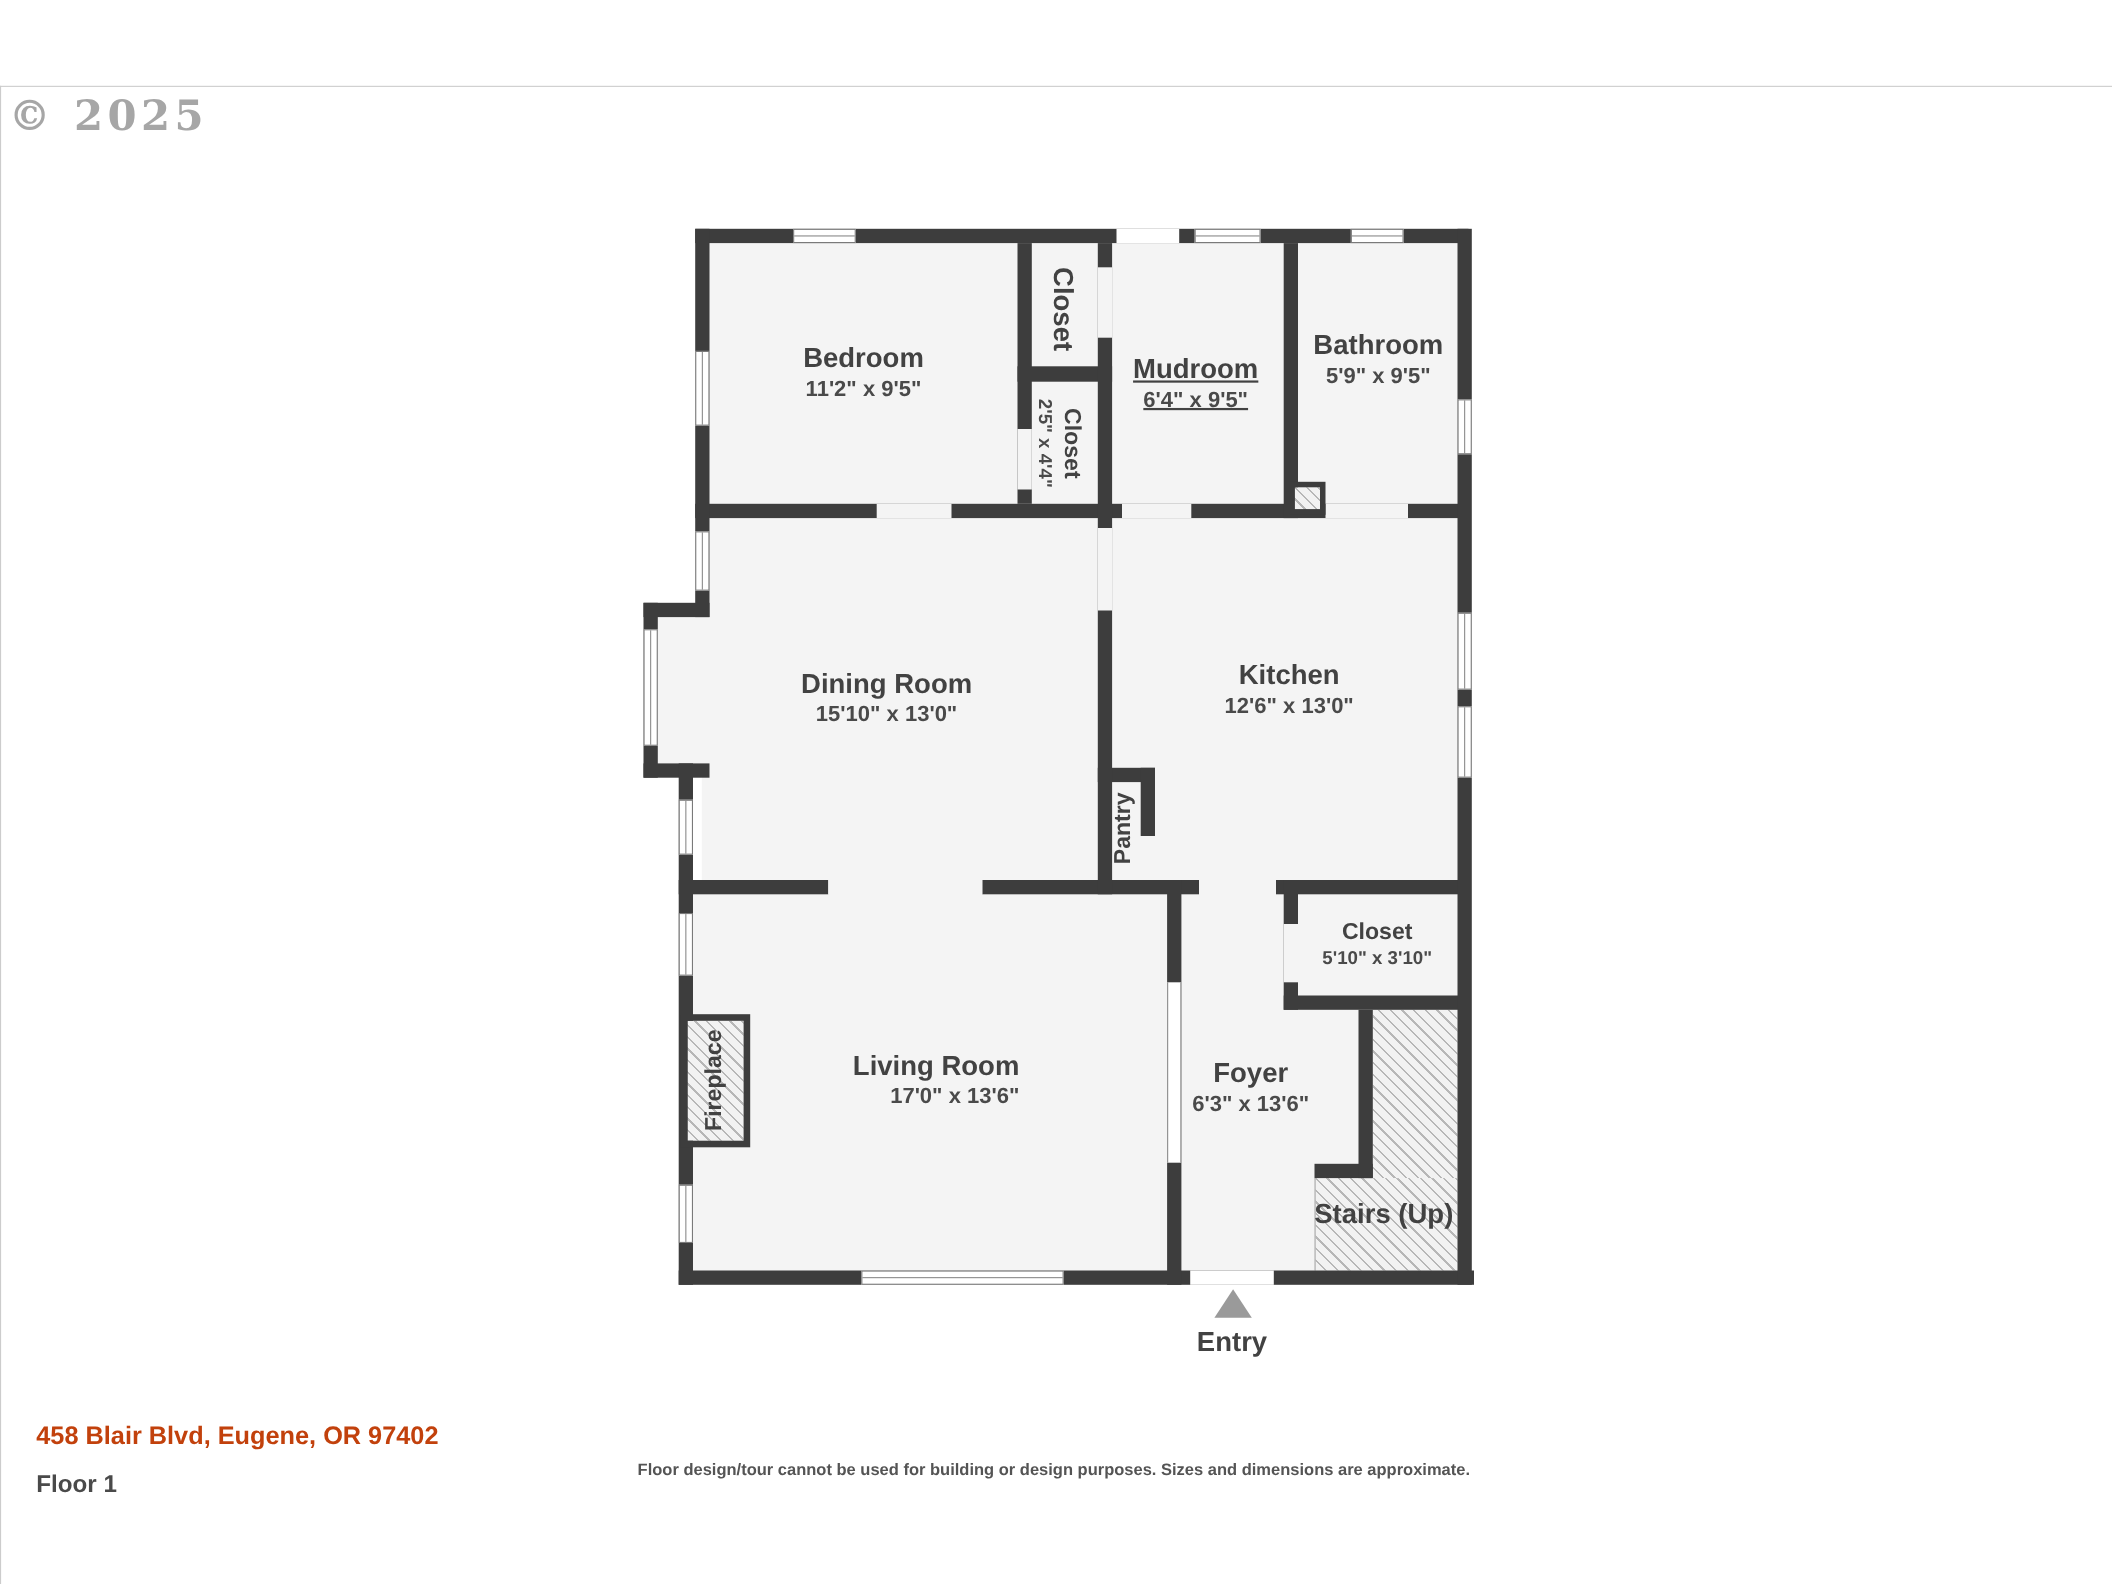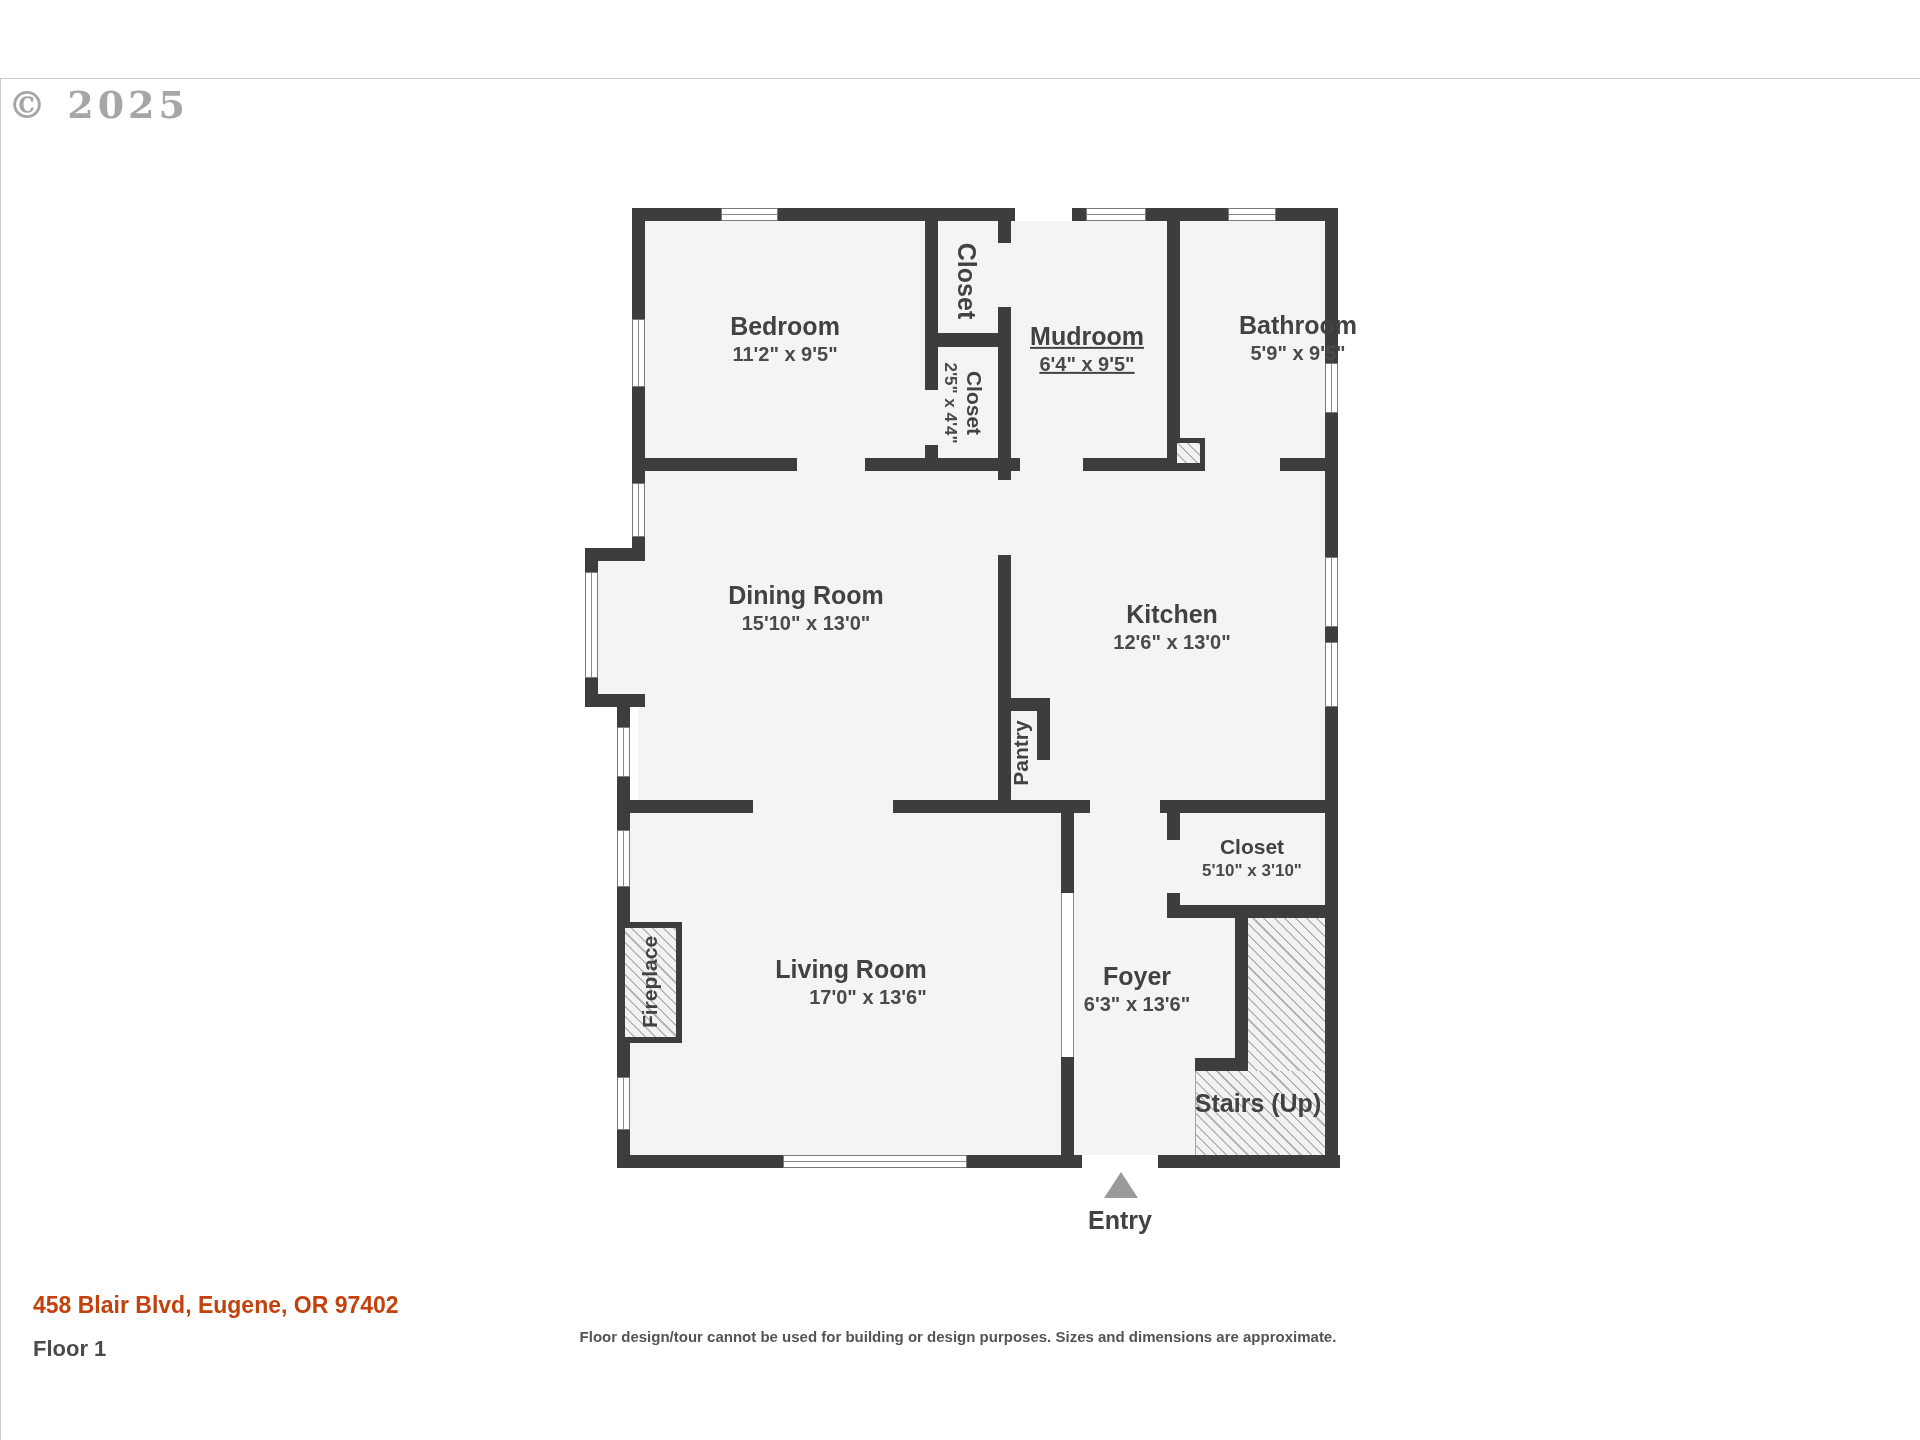--- a/index.html
+++ b/index.html
@@ -130,29 +130,29 @@
       <div class="nm">Bedroom</div>
         <div class="dm">11'2" x 9'5"</div>
     </div>
     <div class="lbl rot-cw" style="left:966px;top:281px;">
       <div class="nm">Closet</div>
     </div>
     <div class="lbl" style="left:1087px;top:349px;text-decoration:underline;">
       <div class="nm">Mudroom</div>
         <div class="dm">6'4" x 9'5"</div>
     </div>
-    <div class="lbl" style="left:1253px;top:338px;margin-left:45px;">
+    <div class="lbl" style="left:1253px;top:327px;">
       <div class="nm">Bathroom</div>
         <div class="dm">5'9" x 9'5"</div>
     </div>
     <div class="lbl sm rot-cw" style="left:963px;top:403px;">
       <div class="nm">Closet</div>
         <div class="dm">2'5" x 4'4"</div>
     </div>
-    <div class="lbl" style="left:806px;top:608px;">
+    <div class="lbl" style="left:806px;top:635px;">
       <div class="nm">Dining Room</div>
         <div class="dm">15'10" x 13'0"</div>
     </div>
     <div class="lbl" style="left:1172px;top:627px;">
       <div class="nm">Kitchen</div>
         <div class="dm">12'6" x 13'0"</div>
     </div>
     <div class="lbl sm rot-ccw" style="left:1021px;top:753px;">
       <div class="nm">Pantry</div>
     </div>

